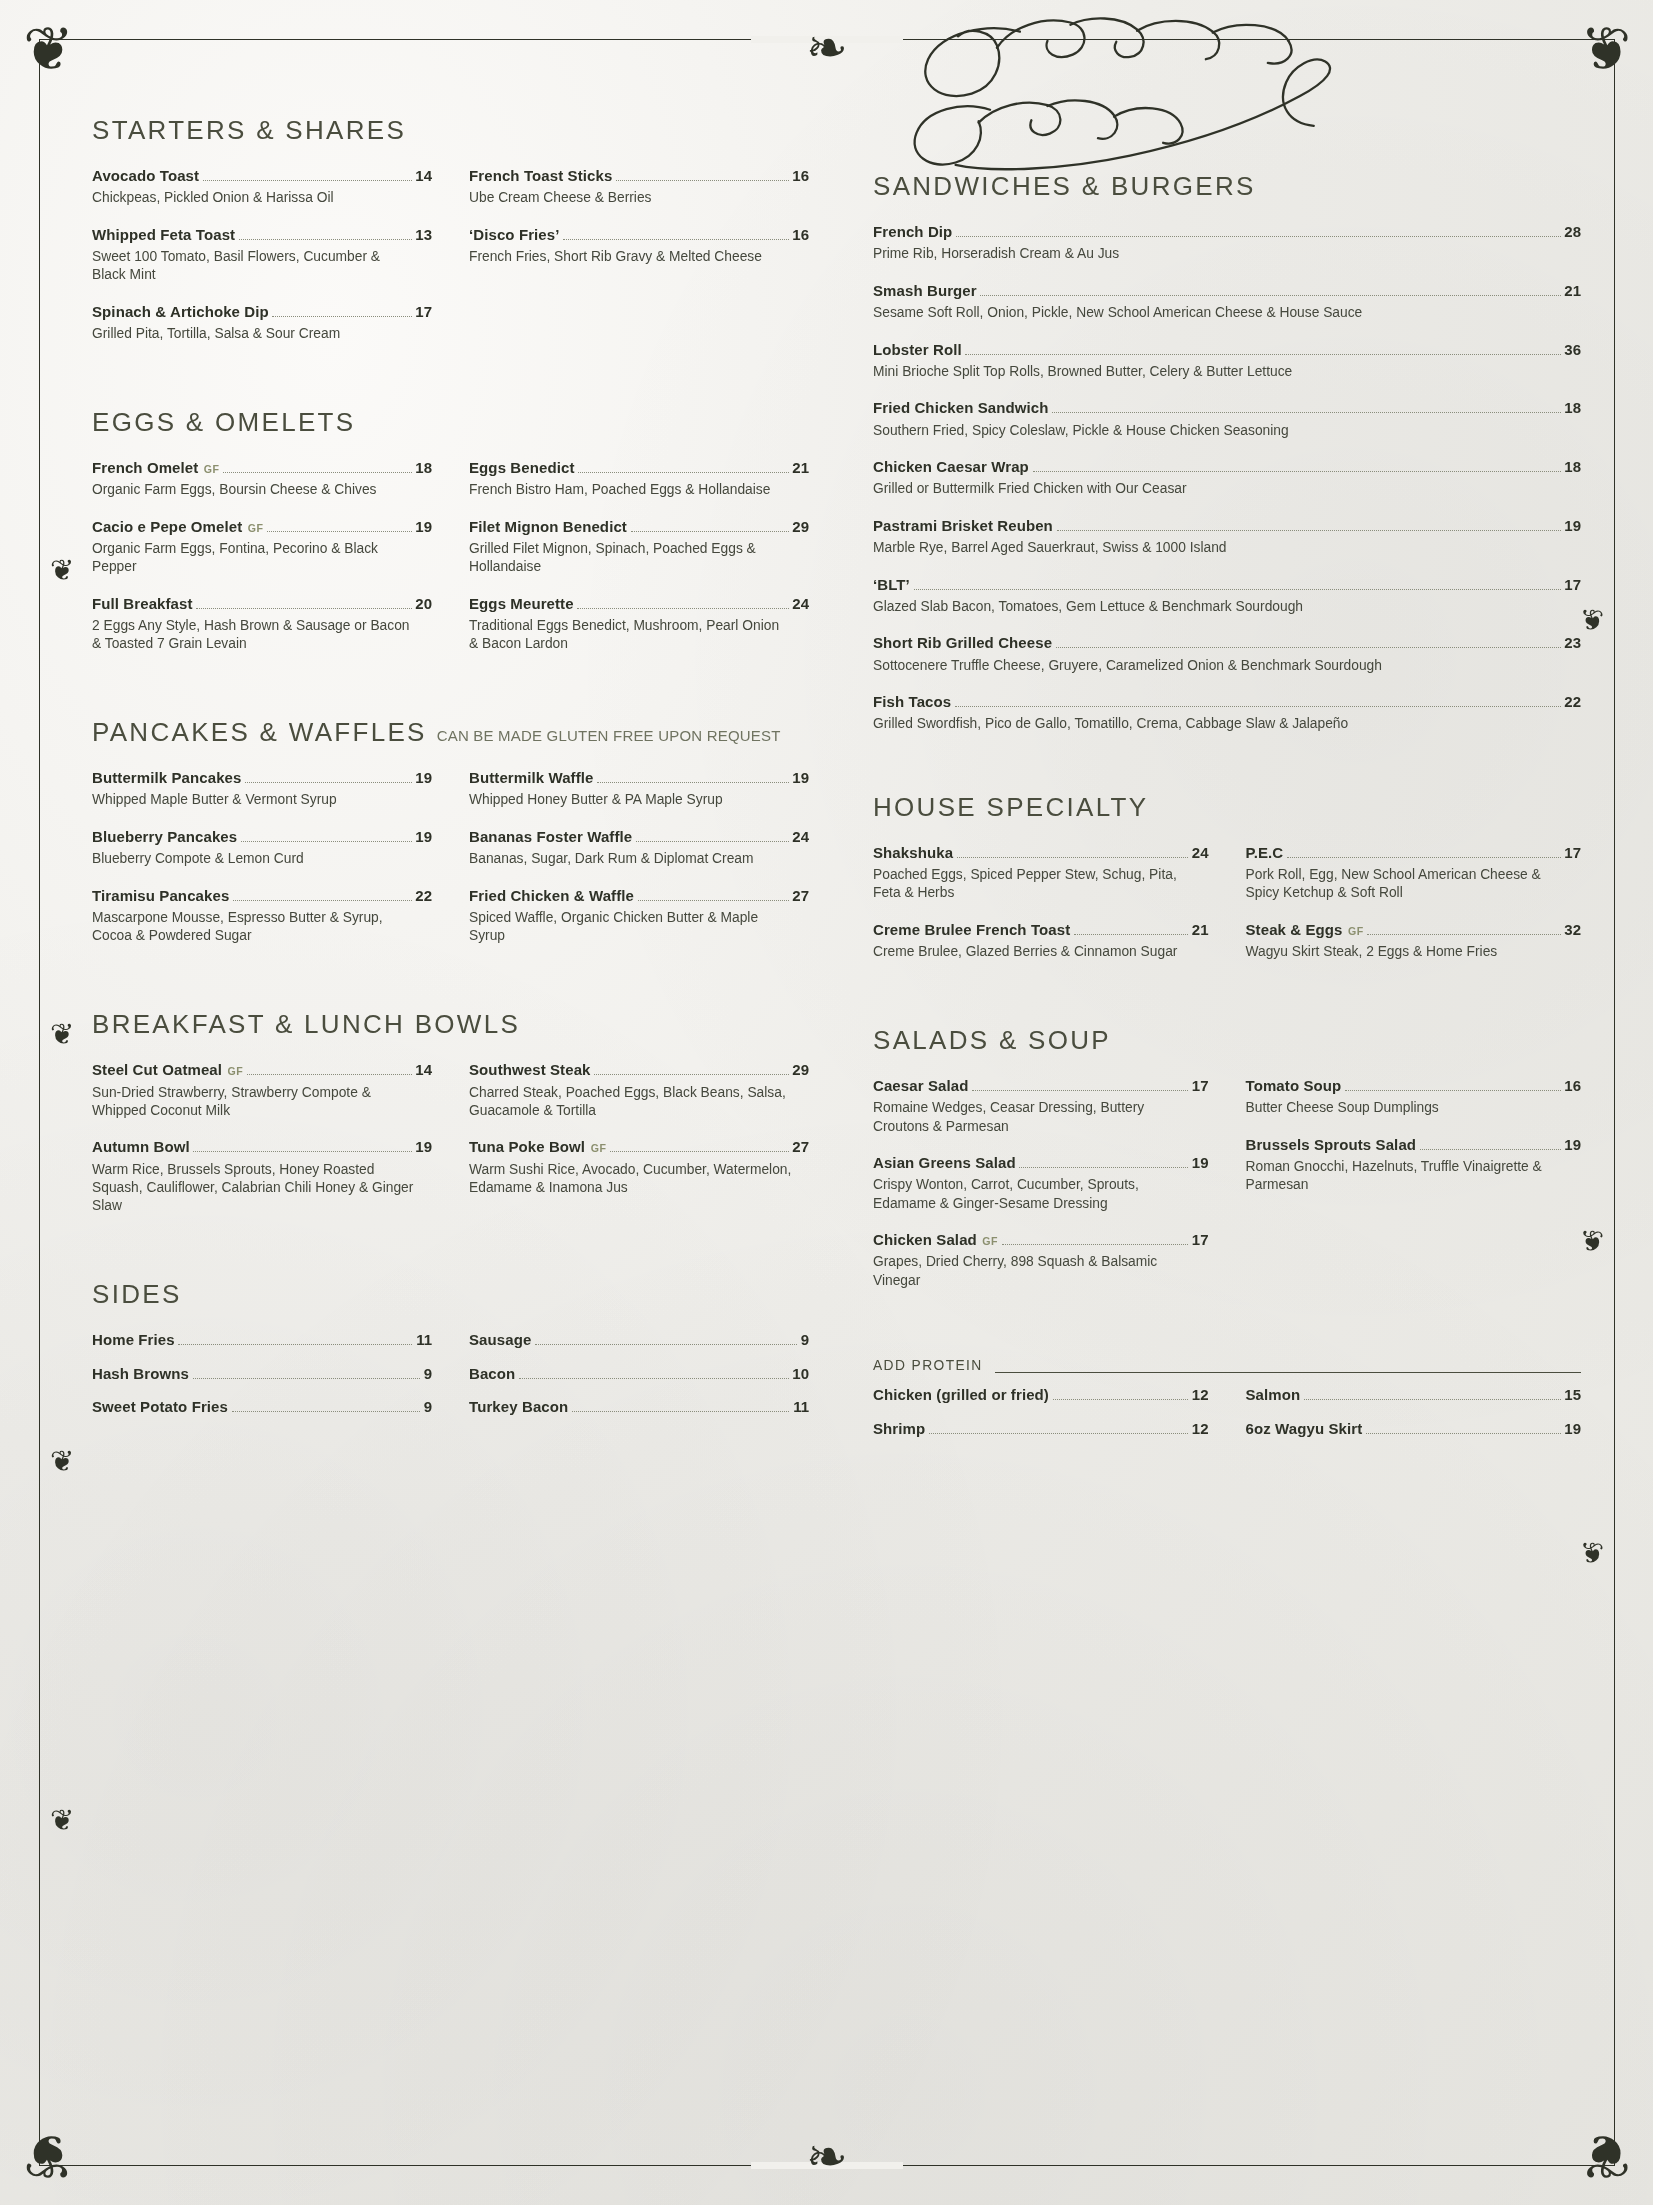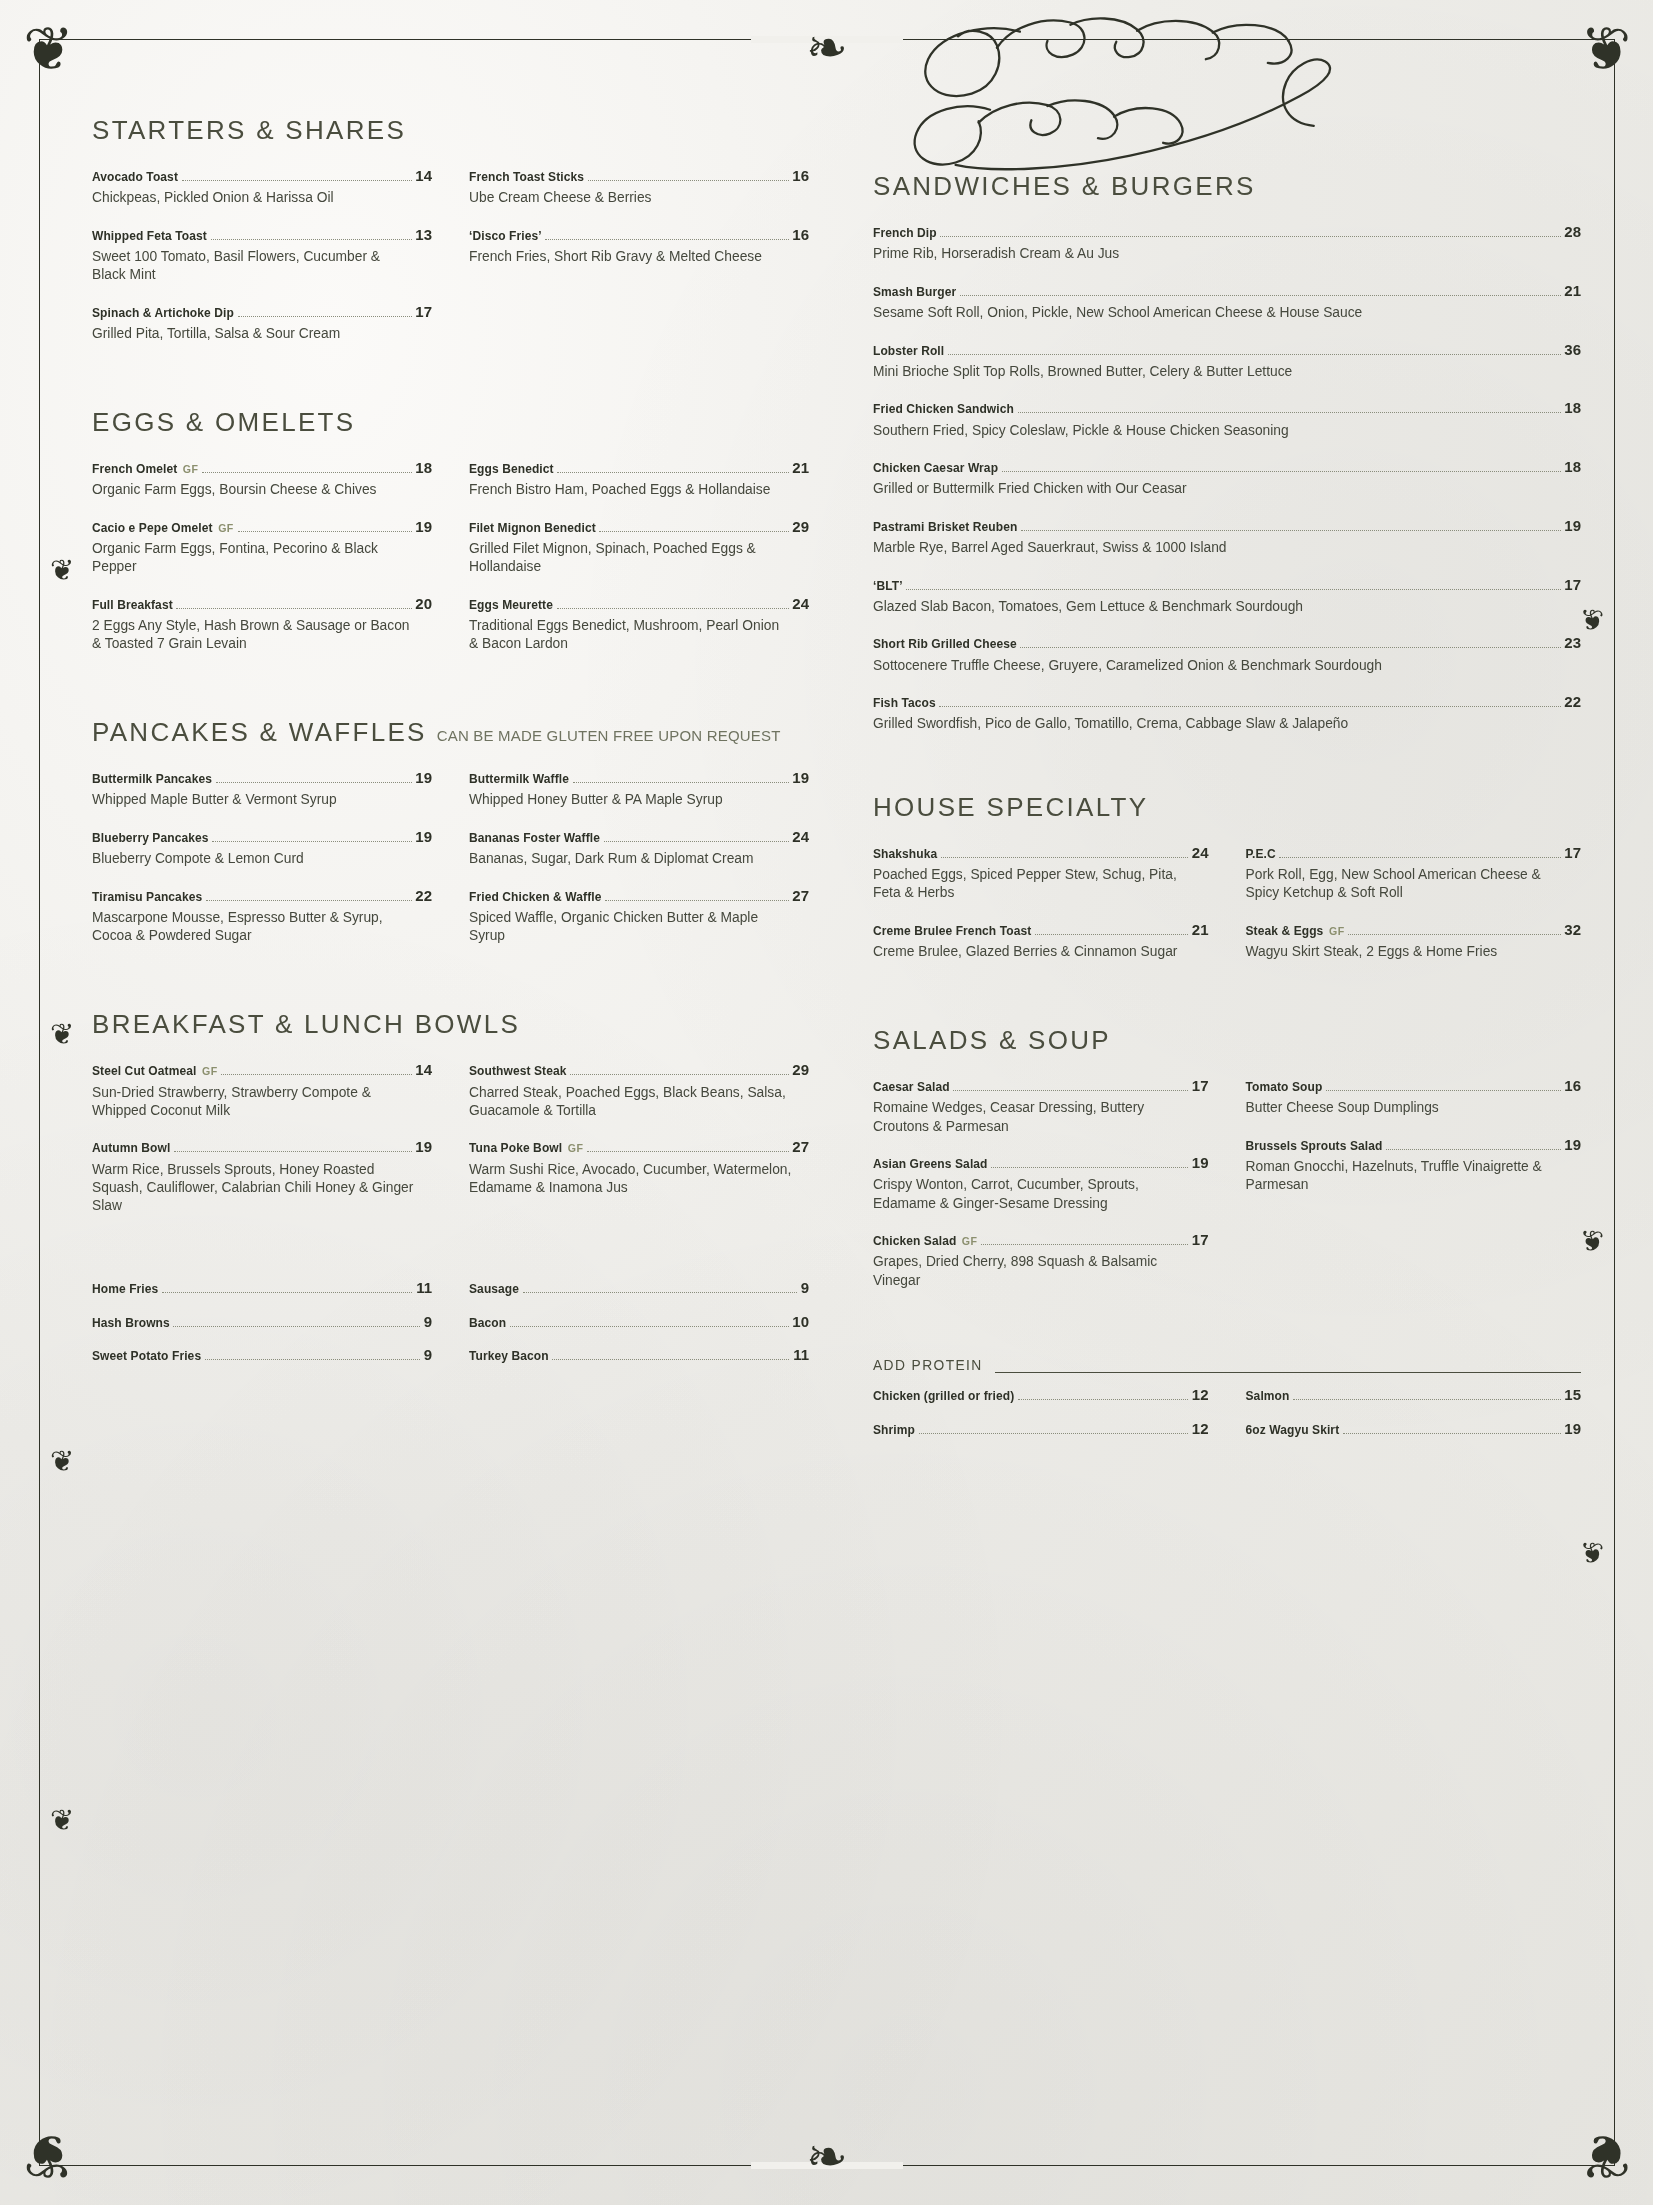--- a/index.html
+++ b/index.html
@@ -91,21 +91,21 @@
 
   .two-col { display:flex; gap:37px; }
   .two-col > div { flex:1 1 0; min-width:0; }
 
   .item { margin-bottom:18.4px; }
   .item-head {
     display:flex; align-items:baseline;
     width:100%;
   }
   .item-name {
-    font-size:12px; font-weight:700; color:#2e3127; white-space:nowrap;
+    font-size:15px; font-weight:700; color:#2e3127; white-space:nowrap;
     letter-spacing:0.1px;
   }
   .gf {
     font-size:10.6px; font-weight:700; color:#8b8f6e; letter-spacing:0.5px;
     margin-left:5.5px;
   }
   .dots {
     flex:1 1 auto;
     border-bottom:1.4px dotted #8a8d7c;
     margin:0 3.7px 4.1px 3.7px;
@@ -399,20 +399,21 @@
             </div>
             <div class="desc">Warm Sushi Rice, Avocado, Cucumber, Watermelon, Edamame &amp; Inamona Jus</div>
           </div>
         </div>
       </div>
     </div>
 
     <div class="spacer-lg"></div>
 
     <div class="section-wrap">
+      <h2 class="section">SIDES</h2>
       <div class="two-col">
         <div>
           <div class="sides-row">
             <div class="item-head">
               <span class="item-name">Home Fries</span>
               <span class="dots"></span>
               <span class="price">11</span>
             </div>
           </div>
           <div class="sides-row">

